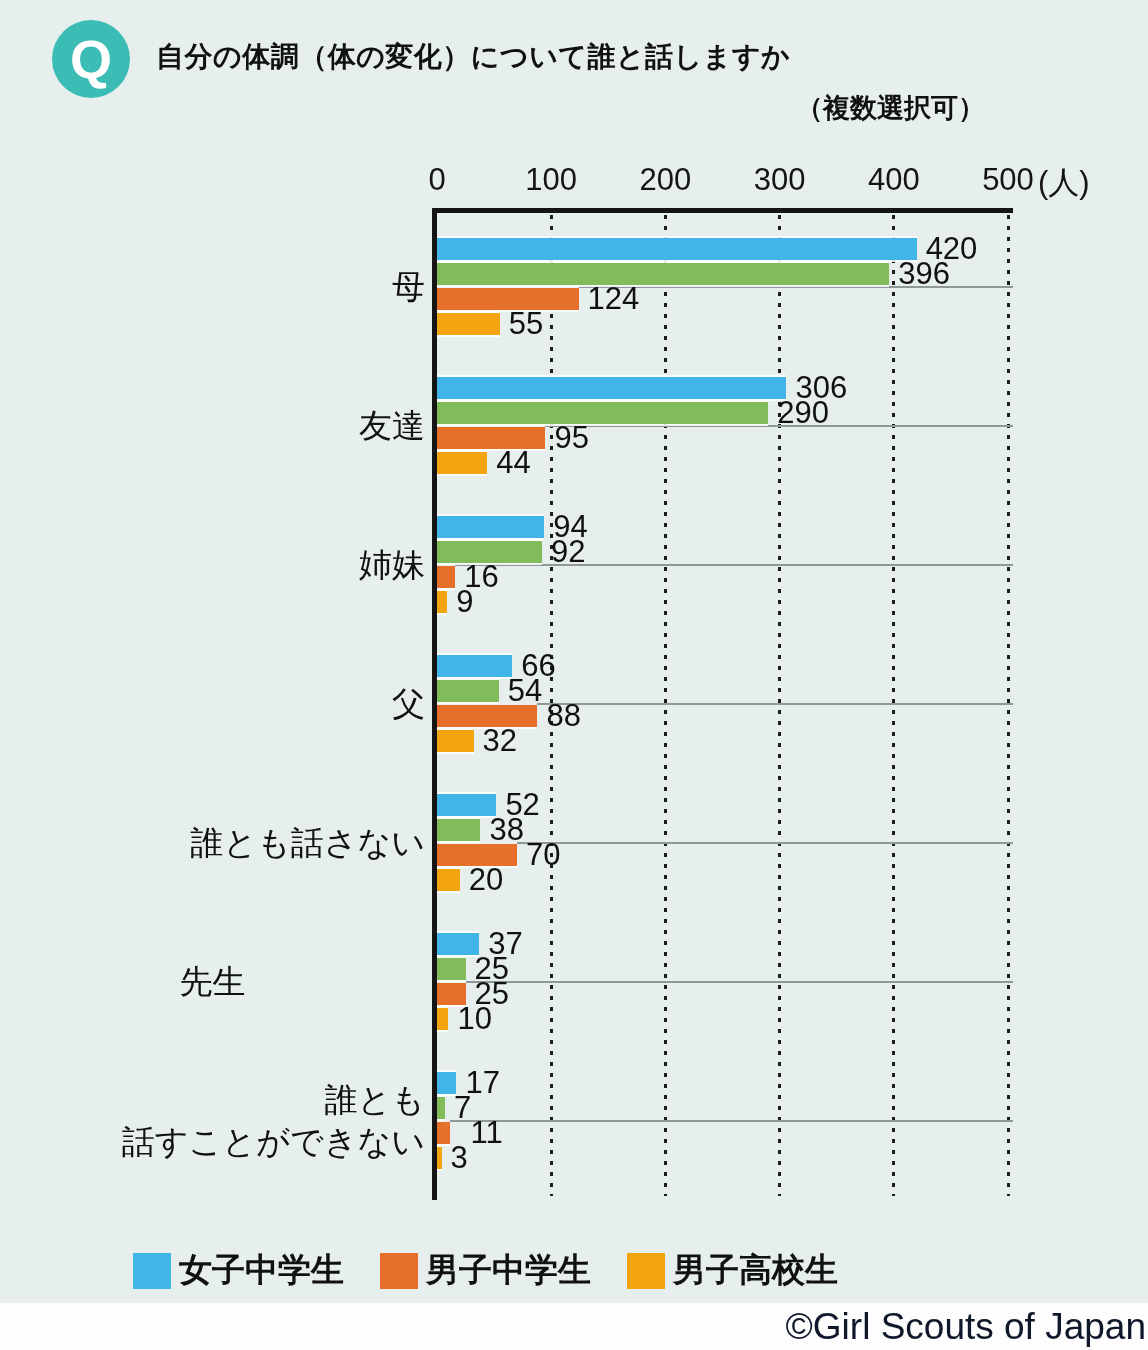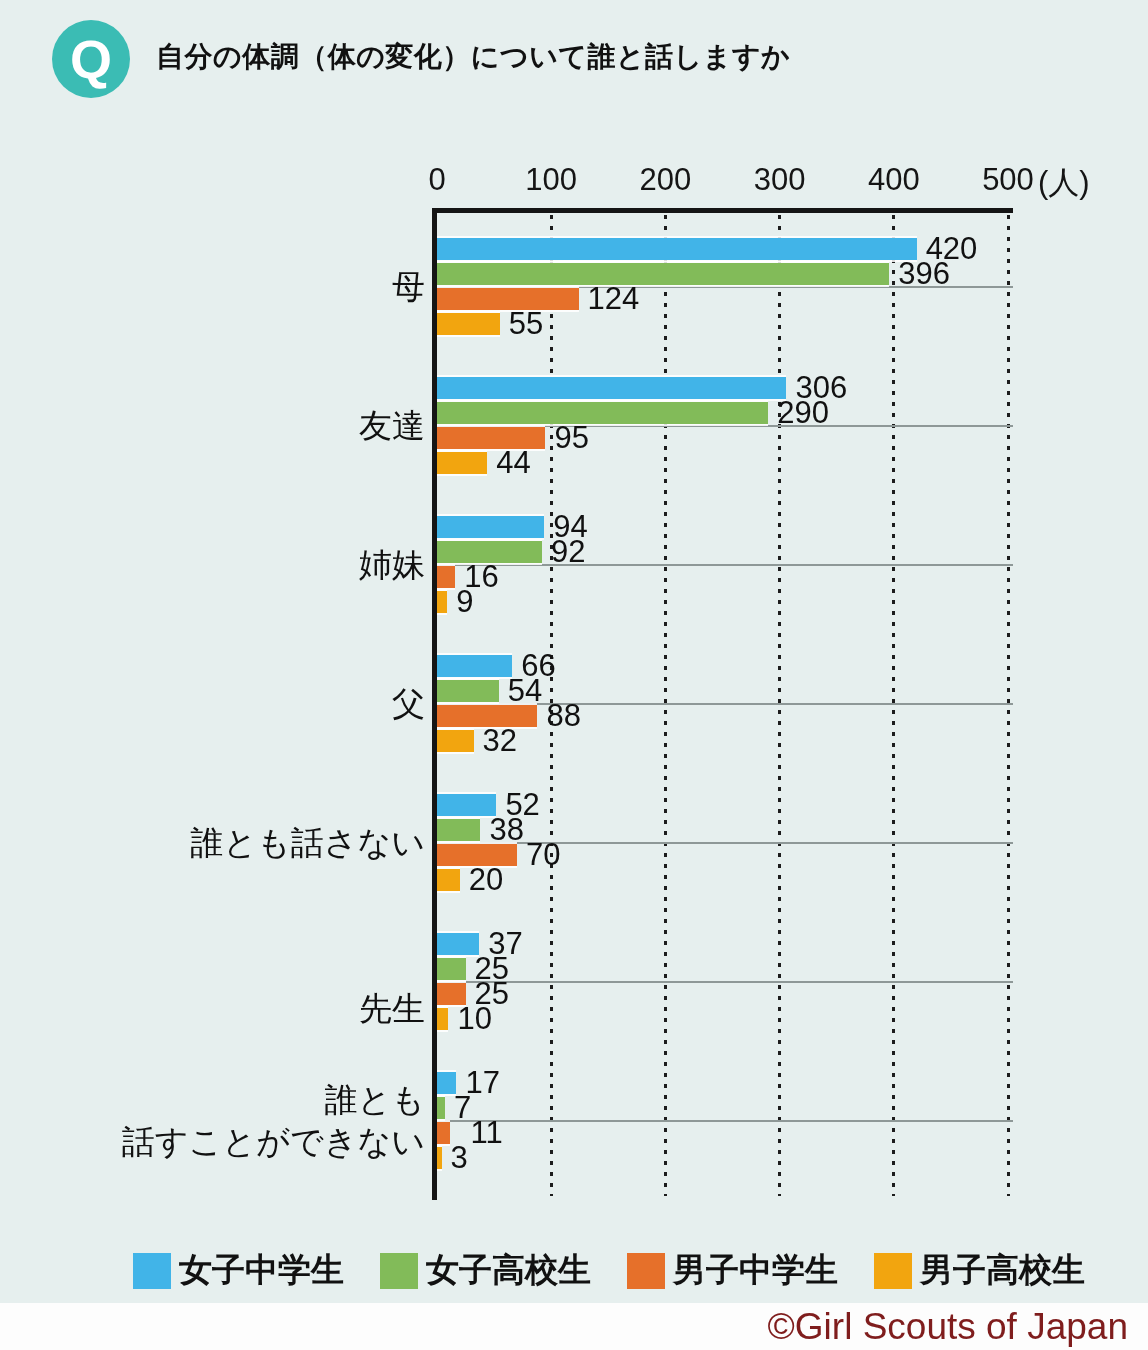--- a/index.html
+++ b/index.html
@@ -35,31 +35,32 @@
 
   
   .legend { position:absolute; left:133px; top:1248px; display:flex; gap:36px; }
   .legend-item { display:flex; align-items:center; }
   .swatch { width:38px; height:36px; margin-right:8px; }
   .legend-label { font-size:33px; font-weight:600; color:#111; white-space:nowrap; }
 
   
   .footer { position:absolute; left:0; top:1303px; width:1148px; height:47px; background:#fdfdfd;
             display:flex; align-items:center; justify-content:flex-end; }
-  .copyright { font-size:37px; font-weight:500; color:#7f1d1d; padding-right:20px; white-space:nowrap; }
+  .copyright { font-size:37px; font-weight:500; color:#0f172a; padding-right:2px; white-space:nowrap; }
 </style>
 </head>
 <body>
 
 <div class="page">
 
   <div class="q-badge">
     <span>Q</span>
   </div>
   <h1 class="title">自分の体調（体の変化）について誰と話しますか</h1>
+  <div class="subtitle">（複数選択可）</div>
 
   <div class="axis-row" id="axis-row">
       <div class="tick" style="left: 437px;">0</div>
       <div class="tick" style="left: 551.2px;">100</div>
       <div class="tick" style="left: 665.4px;">200</div>
       <div class="tick" style="left: 779.6px;">300</div>
       <div class="tick" style="left: 893.8px;">400</div>
       <div class="tick" style="left: 1008px;">500</div>
       <div class="unit" style="left: 1038px;">(人)</div>
     </div>
@@ -133,21 +134,21 @@
       </div>
       <div class="sep" style="top: 981px;"></div>
       <div class="bar" style="left: 437px; top: 933px; width: 42.254px; background: rgb(65, 180, 232);"></div>
       <div class="val" style="left: 488.254px; top: 928px;">37</div>
       <div class="bar" style="left: 437px; top: 958px; width: 28.55px; background: rgb(130, 187, 89);"></div>
       <div class="val" style="left: 474.55px; top: 953px;">25</div>
       <div class="bar" style="left: 437px; top: 983px; width: 28.55px; background: rgb(230, 112, 42);"></div>
       <div class="val" style="left: 474.55px; top: 978px;">25</div>
       <div class="bar" style="left: 437px; top: 1008px; width: 11.42px; background: rgb(242, 165, 15);"></div>
       <div class="val" style="left: 457.42px; top: 1003px;">10</div>
-      <div class="cat" style="top: 1009px;">
+      <div class="cat" style="top: 982px; text-align: center;">
         <div>先生</div>
       </div>
       <div class="sep" style="top: 1120px;"></div>
       <div class="bar" style="left: 437px; top: 1072px; width: 19.414px; background: rgb(65, 180, 232);"></div>
       <div class="val" style="left: 465.414px; top: 1067px;">17</div>
       <div class="bar" style="left: 437px; top: 1097px; width: 7.994px; background: rgb(130, 187, 89);"></div>
       <div class="val" style="left: 453.994px; top: 1092px;">7</div>
       <div class="bar" style="left: 437px; top: 1122px; width: 12.562px; background: rgb(230, 112, 42);"></div>
       <div class="val" style="left: 458.562px; top: 1117px; margin-left: 12px;">11</div>
       <div class="bar" style="left: 437px; top: 1147px; width: 4.5px; background: rgb(242, 165, 15);"></div>
@@ -157,24 +158,20 @@
         <div>話すことができない</div>
       </div>
     </div>
 
   <div class="legend" id="legend">
       <div class="legend-item">
         <div class="swatch" style="background: rgb(65, 180, 232);"></div>
         <div class="legend-label">女子中学生</div>
       </div>
       <div class="legend-item">
-        <div class="swatch" style="background: rgb(130, 187, 89);"></div>
-        <div class="legend-label">女子高校生</div>
-      </div>
-      <div class="legend-item">
         <div class="swatch" style="background: rgb(230, 112, 42);"></div>
         <div class="legend-label">男子中学生</div>
       </div>
       <div class="legend-item">
         <div class="swatch" style="background: rgb(242, 165, 15);"></div>
         <div class="legend-label">男子高校生</div>
       </div>
     </div>
 
   <div class="footer">

